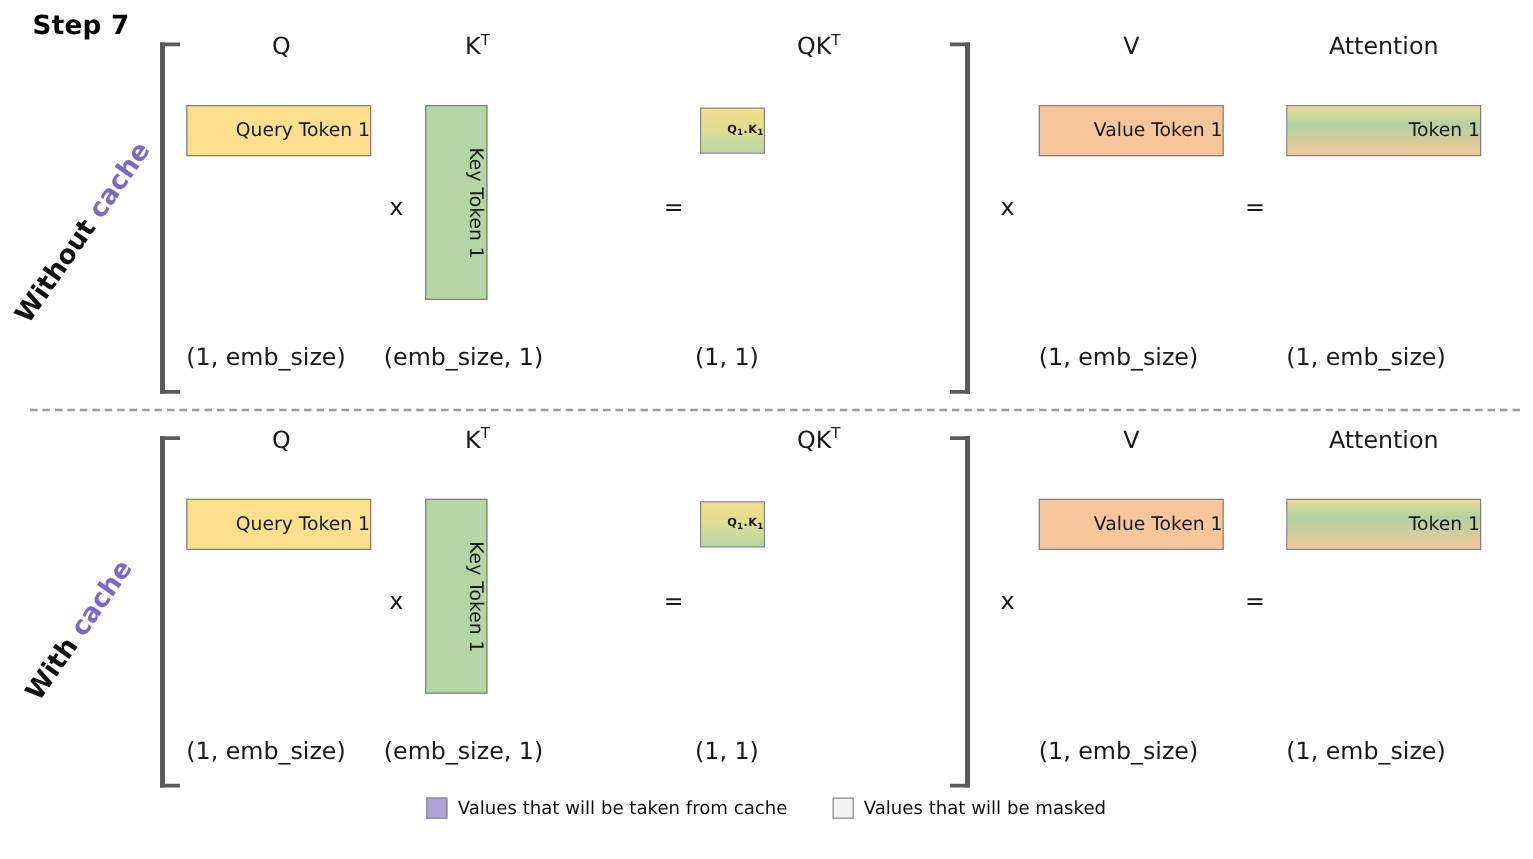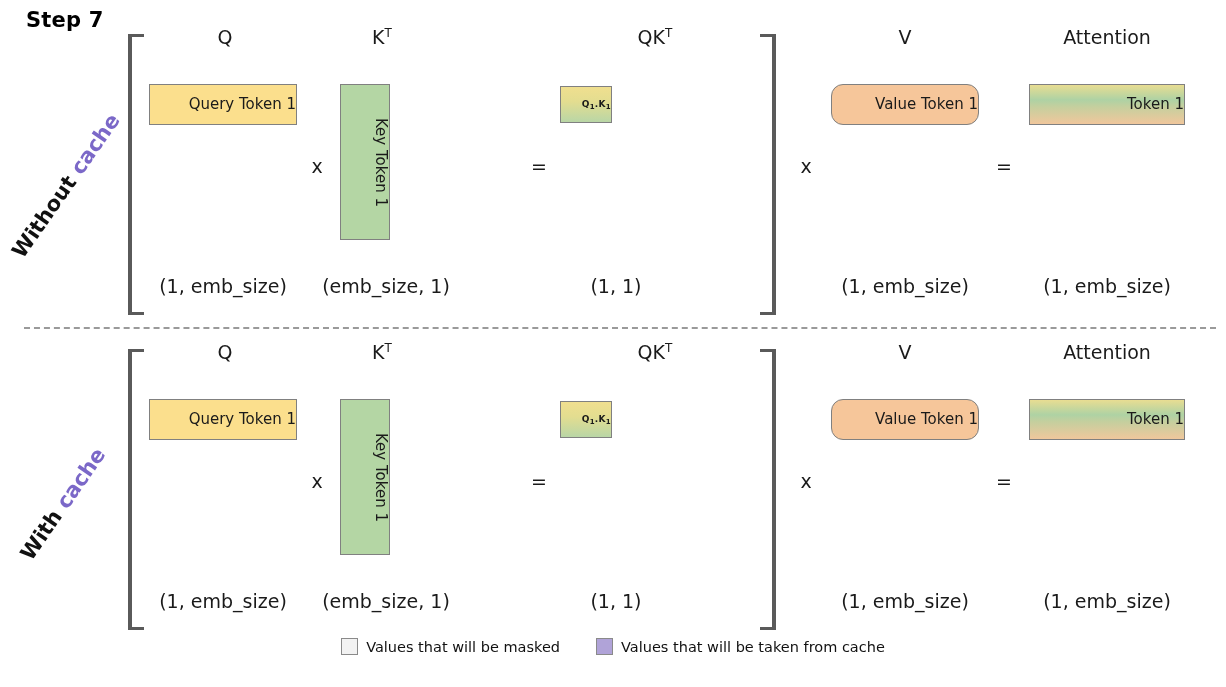--- a/index.html
+++ b/index.html
@@ -73,34 +73,34 @@
     border: 1.5px solid #808080;
     display: flex;
     align-items: center;
     justify-content: flex-end;
     font-size: 15px;
     color: #1a1a1a;
     line-height: 1.1;
   }
   .box-query  { background: #fbdf8d; }
   .box-key    { background: #b4d6a4; }
-  .box-value  { background: #f6c69a; border-radius: 12px; }
+  .box-value  { background: #f6c69a; }
   .box-qk     { background: linear-gradient(180deg, #f0df8f 0%, #e3dd90 42%, #b9d6a6 100%); }
   .box-attn   { background: linear-gradient(180deg, #e8dd92 0%, #aed2a4 38%, #c5cf9e 56%, #f0c79c 100%); }
 
   .rot-cw { writing-mode: vertical-rl; text-orientation: mixed; transform: rotate(0deg); }
 
   .qk-text { font-size: 9px; letter-spacing: .3px; font-weight: bold; }
   .qk-text sub { font-size: 7px; vertical-align: baseline; position: relative; top: 2px; }
 
   
   .shape {
     position: absolute;
     font-size: 19px;
-    text-align: center;
+    text-align: left;
     white-space: nowrap;
     color: #1a1a1a;
   }
   .op {
     position: absolute;
     font-size: 19px;
     text-align: center;
     white-space: nowrap;
     color: #1a1a1a;
   }
@@ -287,22 +287,22 @@
   </div>
   <div class="shape" style="left:831px; top:590px; width:148px;">
     <span>(1, emb_size)</span>
   </div>
   <div class="shape" style="left:1029px; top:590px; width:156px;">
     <span>(1, emb_size)</span>
   </div>
 
   <div class="legend">
     <div class="legend-item">
+      <span class="swatch swatch-cache"></span>
+      <span>Values that will be taken from cache</span>
+    </div>
+    <div class="legend-item">
       <span class="swatch swatch-masked"></span>
       <span>Values that will be masked</span>
     </div>
-    <div class="legend-item">
-      <span class="swatch swatch-cache"></span>
-      <span>Values that will be taken from cache</span>
-    </div>
   </div>
 
 </div>
 
 </body></html>

